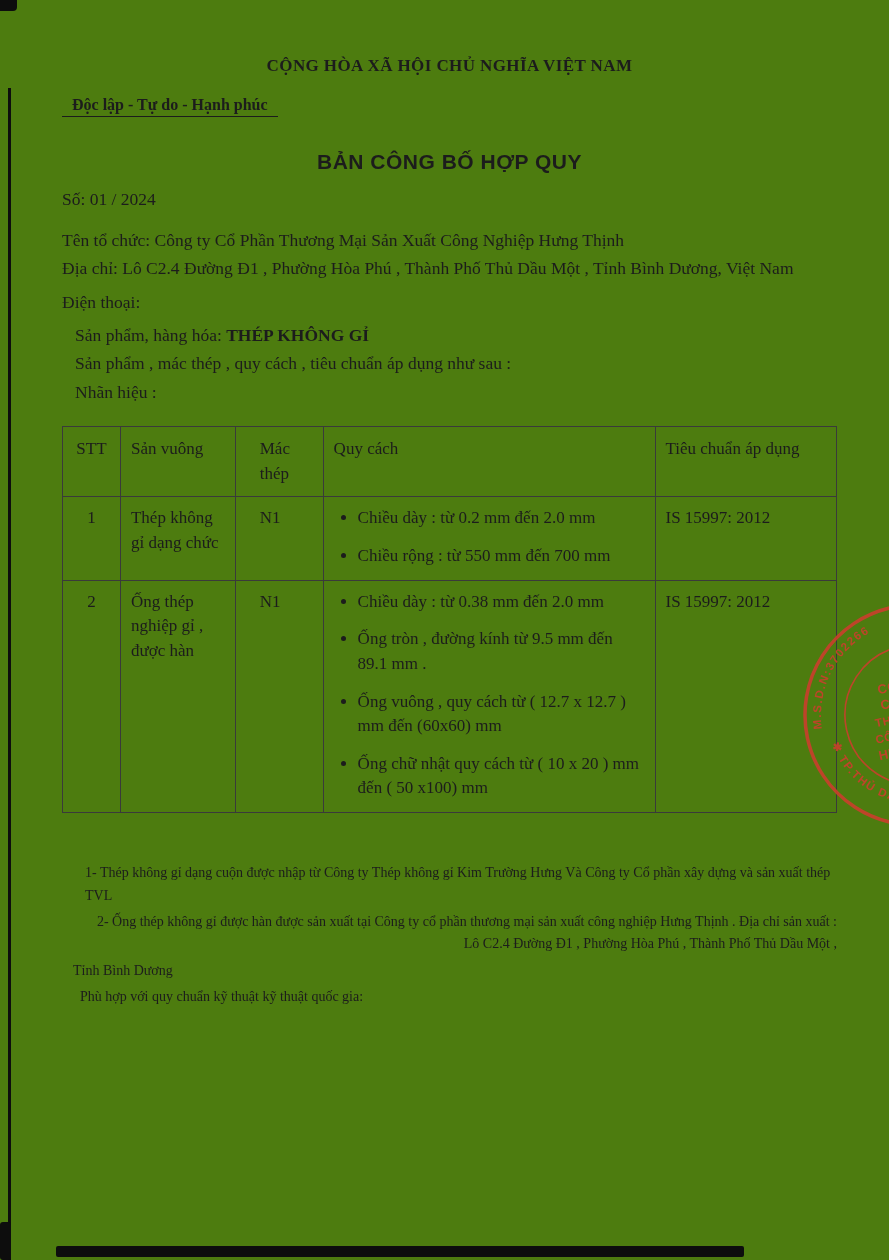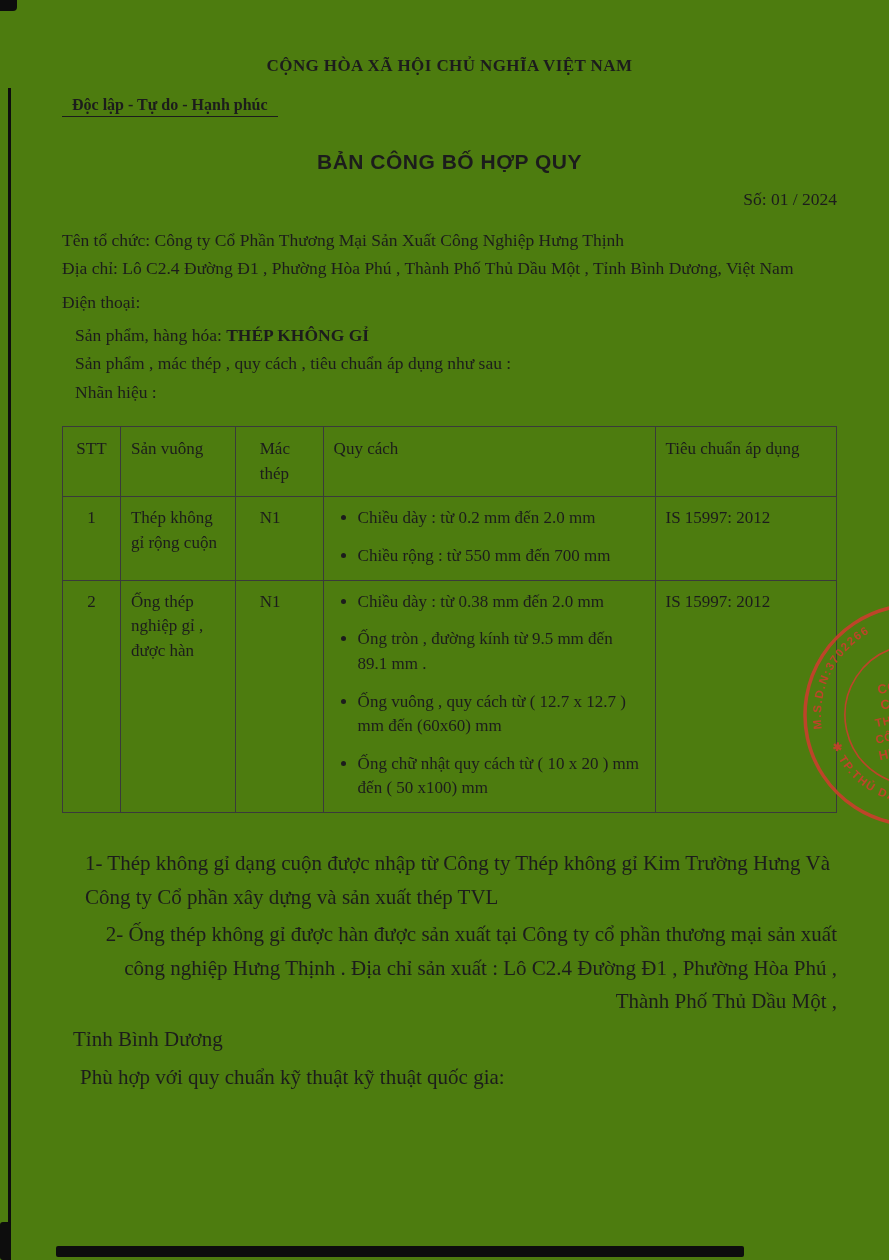--- a/index.html
+++ b/index.html
@@ -16,21 +16,21 @@
   .motto-wrap { text-align:left; margin-top:20px; }
   .motto {
     font-weight:bold; font-size:16px;
     border-bottom:1.5px solid #1c1c1c; padding:0 10px 3px 10px;
   }
   .doc-title {
     text-align:center; margin-top:36px;
     font-family:"Liberation Sans", sans-serif;
     font-size:21px; font-weight:bold; letter-spacing:0.5px;
   }
-  .doc-number { text-align:right; margin-top:15px; font-size:17.5px; }
+  .doc-number { text-align:left; margin-top:15px; font-size:17.5px; }
 
   
   .info p { font-size:17.5px; line-height:1.62; }
   .info .first { margin-top:16px; }
   .info .mt { margin-top:5px; }
   .indent { padding-left:13px; }
   .product-value { font-weight:bold; }
 
   
   table.spec {
@@ -47,21 +47,21 @@
   .col-prod  { width:115px; }
   .col-grade { width:88px;  padding-left:24px !important; }
   .col-spec  { width:333px; }
   .col-std   { width:182px; }
   td.cell-specs { padding:12px 14px 10px 14px; }
   td.cell-specs ul { list-style:disc; padding-left:24px; }
   td.cell-specs li { margin-bottom:13px; line-height:1.45; }
   td.cell-specs li:last-child { margin-bottom:2px; }
 
   
-  .notes { margin-top:34px; font-size:21px; line-height:1.6; }
+  .notes { margin-top:49px; font-size:14px; line-height:1.6; }
   .note-1 { margin-left:23px; margin-bottom:4px; }
   .note-2 { margin-left:23px; padding-left:24px; text-indent:-24px; margin-bottom:4px;text-align:right; }
   .note-3 { margin-left:11px; margin-bottom:4px; }
   .note-4 { margin-left:18px; margin-bottom:6px; }
   .note-5 { text-align:justify; }
 
   
   .stamp {
     position:absolute; left:795px; top:595px;
     width:240px; height:240px; opacity:0.92;
@@ -112,21 +112,21 @@
           <th class="col-stt">STT</th>
           <th class="col-prod">Sản vuông</th>
           <th class="col-grade">Mác thép</th>
           <th class="col-spec">Quy cách</th>
           <th class="col-std">Tiêu chuẩn áp dụng</th>
         </tr>
       </thead>
       <tbody>
         <tr>
           <td class="col-stt">1</td>
-          <td class="col-prod">Thép không gỉ rộng cuộn</td>
+          <td class="col-prod">Thép không gỉ dạng chức</td>
           <td class="col-grade">N1</td>
           <td class="col-spec cell-specs">
             <ul>
               <li>Chiều dày : từ 0.2 mm đến 2.0 mm</li>
               <li>Chiều rộng : từ 550 mm đến 700 mm</li>
             </ul>
           </td>
           <td class="col-std">IS 15997: 2012</td>
         </tr>
         <tr>

